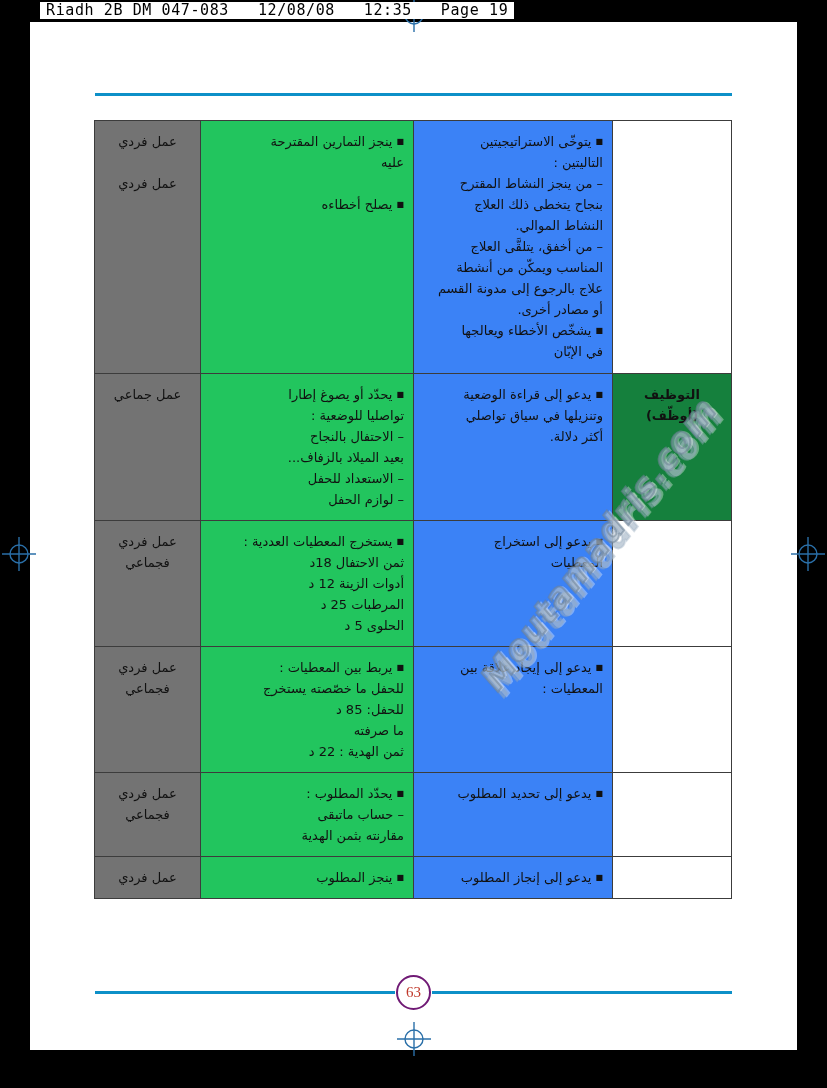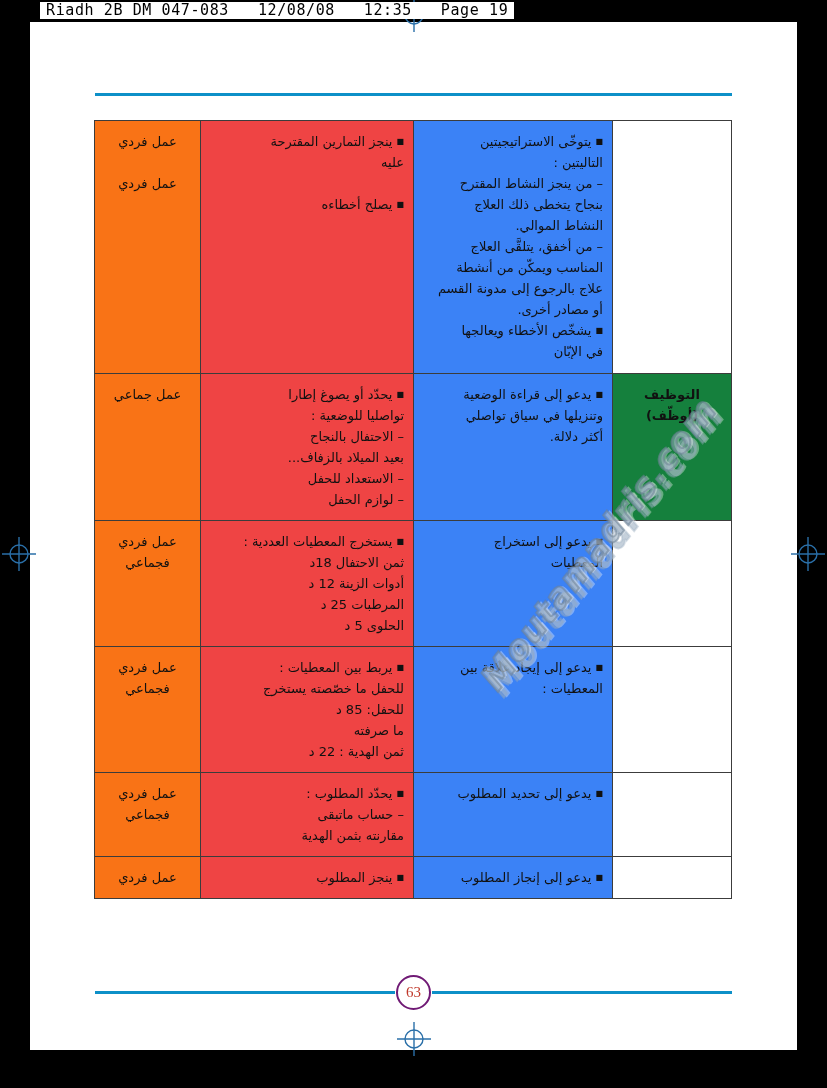--- a/index.html
+++ b/index.html
@@ -122,22 +122,22 @@
   }
 
   
   col.c-label { width: 119px; }
   col.c-blue  { width: 199px; }
   col.c-green { width: 213px; }
   col.c-pale  { width: 106px; }
 
   td.cell-label { background: #15803d; text-align: center; vertical-align: middle; font-weight: bold; font-size: 13px; }
   td.cell-blue  { background: #3b82f6; }
-  td.cell-green { background: #ef4444; }
-  td.cell-pale  { background: #f97316; text-align: center; vertical-align: middle; }
+  td.cell-green { background: #22c55e; }
+  td.cell-pale  { background: #737373; text-align: center; vertical-align: middle; }
 
   td.cell-label.blank { background: #ffffff; border-color: #3c3c3c; }
 
   .ln { display: block; }
   .ln.ctr { text-align: center; }
   .sq::before {
     content: "\25A0";
     font-size: 8px;
     vertical-align: 2px;
     margin-left: 4px;

